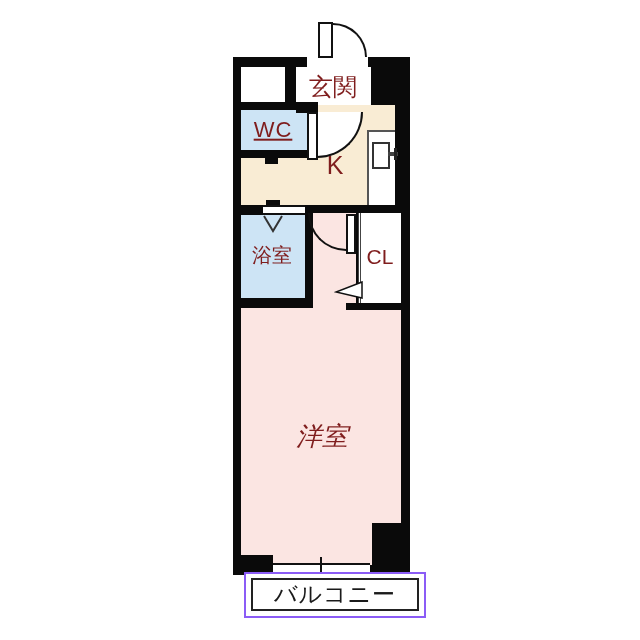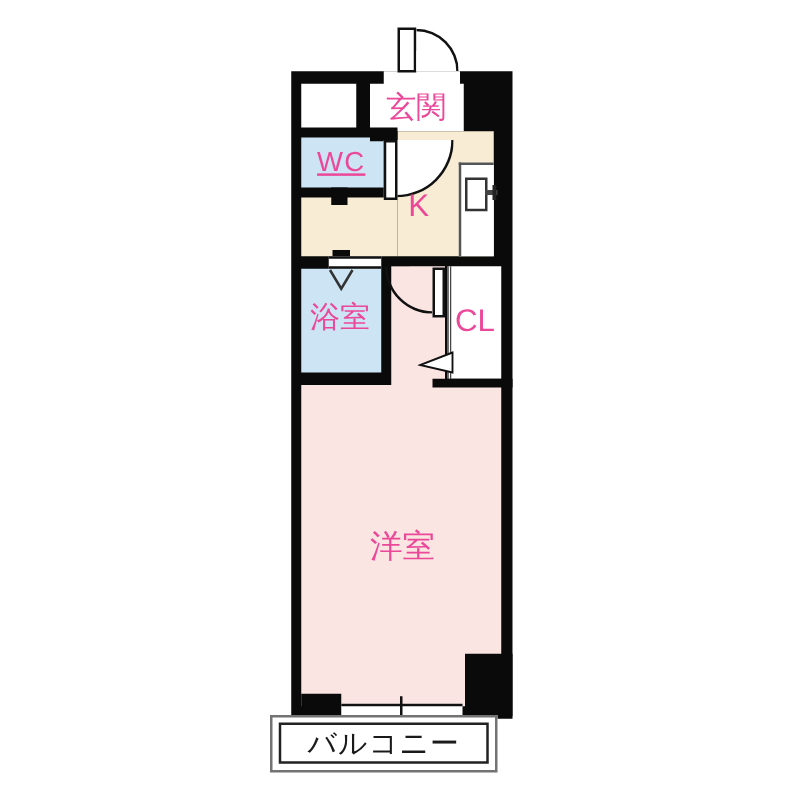--- a/index.html
+++ b/index.html
@@ -49,33 +49,33 @@
             border-left:2px solid #111;border-bottom:2px solid #111;border-bottom-left-radius:100%;}
 
   
   .heater-strip{left:367px;top:130px;width:28px;height:75px;background:#fff;
                 border-left:2px solid #555;border-top:2px solid #555;}
   .heater-panel{left:372px;top:142px;width:18px;height:27px;background:#fff;border:2px solid #333;}
   .heater-handle{left:388px;top:152px;width:10px;height:4px;background:#444;}
   .heater-knob{left:394px;top:148px;width:3px;height:12px;background:#222;}
 
   
-  .balcony{left:216px;top:572px;width:182px;height:46px;background:#fff;border:2px solid #737373;}
+  .balcony{left:244px;top:572px;width:182px;height:46px;background:#fff;border:2px solid #8b5cf6;}
   .balcony-inner{left:5px;top:4px;width:168px;height:33px;border:2px solid #222;background:#fff;
                  display:flex;align-items:center;justify-content:center;}
 
   
   .label{position:absolute;transform:translate(-50%,-50%);white-space:nowrap;
-         color:#ec4899;text-align:center;line-height:1.12;}
+         color:#7f1d1d;text-align:center;line-height:1.12;}
   .lbl-genkan{left:333px;top:87px;font-size:24px;}
   .lbl-wc{left:273px;top:130px;font-size:22px;letter-spacing:1px;text-decoration:underline;}
   .lbl-kitchen{left:335px;top:165px;font-size:25px;}
-  .lbl-bath{left:272px;top:255px;font-size:24px;}
-  .lbl-cl{left:380px;top:257px;font-size:25px;}
-  .lbl-room{left:322px;top:437px;font-size:26px;}
+  .lbl-bath{left:272px;top:255px;font-size:20px;}
+  .lbl-cl{left:380px;top:257px;font-size:21px;}
+  .lbl-room{left:322px;top:437px;font-size:26px;font-style:italic;}
   .lbl-balcony{font-size:23px;color:#1a1a1a;letter-spacing:1px;}
 
   svg{display:block;}
 </style>
 </head>
 <body>
 
 <div class="canvas">
 
   <div class="abs wall-base"></div>

